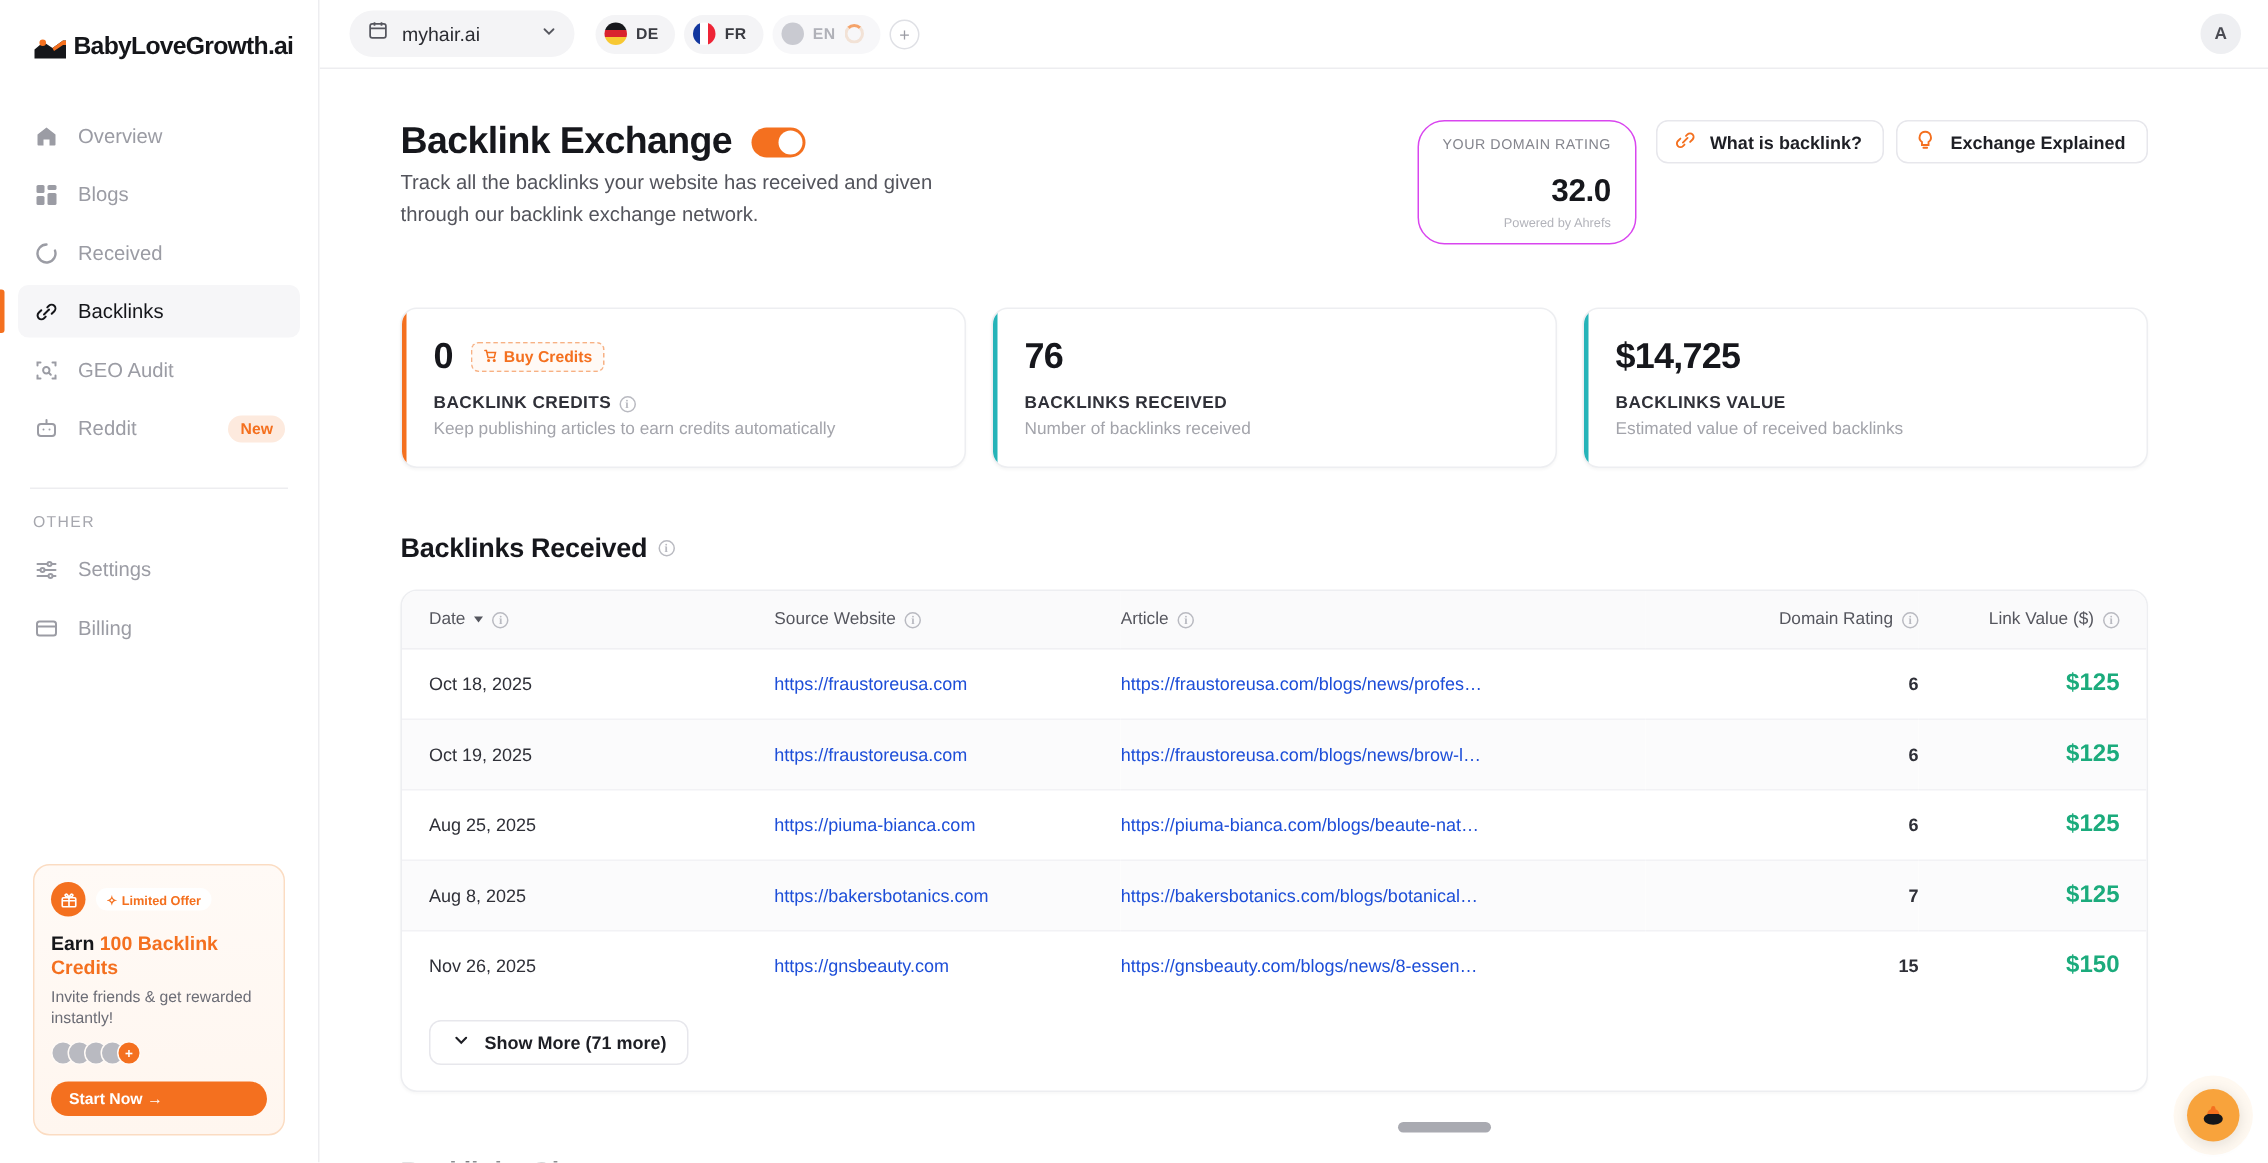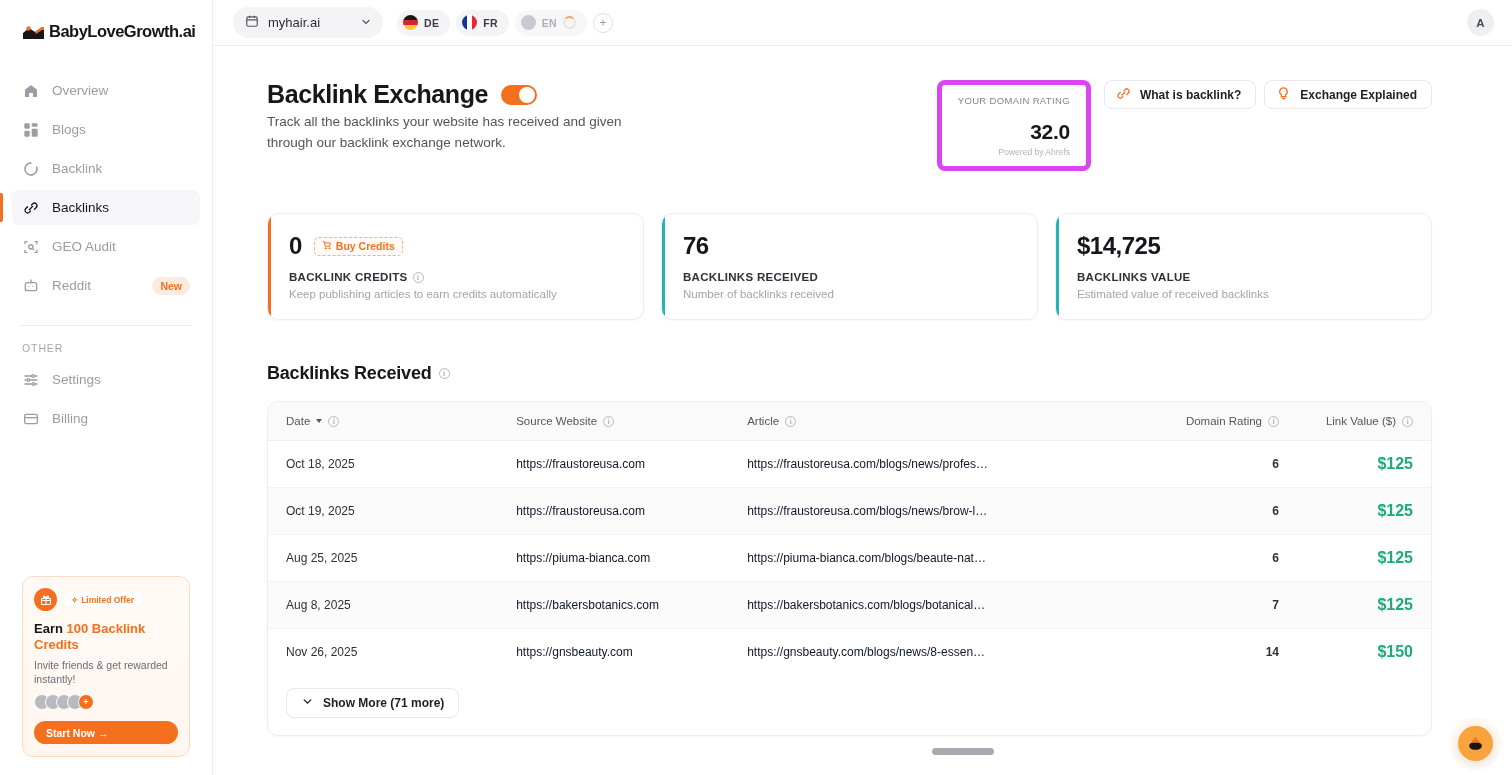--- a/index.html
+++ b/index.html
@@ -128,21 +128,21 @@
   .page-title { font-size: 25px; font-weight: 800; color: #16171c; letter-spacing: -0.4px; }
   .toggle {
     width: 36px; height: 20px; border-radius: 11px; background: #f4701f;
     position: relative; cursor: pointer;
   }
   .toggle .knob { position: absolute; right: 2px; top: 2px; width: 16px; height: 16px; border-radius: 50%; background: #fff; }
   .page-sub { margin-top: 3px; font-size: 13.5px; color: #53545c; line-height: 1.55; max-width: 385px; }
 
   .head-right { display: flex; align-items: flex-start; gap: 13px; }
   .dr-card {
-    border: 5px solid #d946ef; border-radius: 8px; background: #fff;
+    border: 1px solid #d946ef; border-radius: 18px; background: #fff;
     padding: 10px 16px 9px 16px; text-align: right; min-width: 102px;
   }
   .dr-label { font-size: 9.5px; letter-spacing: 0.35px; color: #84858d; font-weight: 500; }
   .dr-value { font-size: 21px; font-weight: 700; color: #16171c; margin-top: 14px; letter-spacing:-0.3px; }
   .dr-foot { font-size: 8.5px; color: #b2b3ba; margin-top: 3px; }
   .head-btns { display: flex; flex-direction: row; gap: 8px; }
   .hbtn {
     border: 1px solid #e7e7ec; border-radius: 8px; background: #fff;
     height: 29px; padding: 0 14px 0 11px; display: flex; align-items: center; gap: 9px;
     font-size: 12px; font-weight: 600; color: #1e1f25; cursor: pointer; white-space: nowrap;
@@ -187,21 +187,21 @@
     padding: 13px 0 13px 0; border-bottom: 1px solid #f0f0f3; white-space: nowrap;
   }
   .th-in { display: flex; align-items: center; gap: 6px; }
   .th-in.right { justify-content: flex-end; }
   td {
     font-size: 12px; color: #2f3038; padding: 14px 0; border-bottom: 1px solid #f2f2f5;
     white-space: nowrap; overflow: hidden; text-overflow: ellipsis;
   }
   tbody tr:nth-child(even) { background: #fbfbfc; }
   tbody tr:last-child td { border-bottom: none; }
-  .lnk { color: #0f172a; cursor: pointer; }
+  .lnk { color: #1d4ed8; cursor: pointer; }
   .num { text-align: right; font-weight: 700; font-size: 12px; }
   .money { text-align: right; font-weight: 700; color: #1bab7c; font-size: 16px; }
 
   
   .t-received col.c1 { width: 245px; }
   .t-received col.c2 { width: 228px; }
   .t-received col.c3 { width: 345px; }
   .t-received col.c4 { width: 180px; }
   .t-received col.c5 { width: 150px; }
   .pad-l { padding-left: 18px; }
@@ -273,21 +273,21 @@
             </svg>
         </span>
         <span>Blogs</span>
       </div>
       <div class="nav-item">
         <span class="ico">
           <svg width="16" height="16" viewBox="0 0 24 24" fill="none" stroke="#9b9ca4" stroke-width="2.4" stroke-linecap="round">
               <path d="M12 3a9 9 0 1 0 8.5 6.1"></path>
             </svg>
         </span>
-        <span>Backlink</span>
+        <span>Received</span>
       </div>
       <div class="nav-item active">
         <span class="ico">
           <svg width="16" height="16" viewBox="0 0 24 24" fill="none" stroke="#15161a" stroke-width="2" stroke-linecap="round">
               <path d="M9.5 14.5l5-5"></path>
               <path d="M12.8 7.4l1.6-1.6a3.8 3.8 0 0 1 5.4 5.4l-2.6 2.6"></path>
               <path d="M11.2 16.6l-1.6 1.6a3.8 3.8 0 0 1-5.4-5.4l2.6-2.6"></path>
             </svg>
         </span>
         <span>Backlinks</span>
@@ -571,21 +571,21 @@
                 <td class="pad-l">Aug 8, 2025</td>
                 <td class="lnk">https://bakersbotanics.com</td>
                 <td class="lnk">https://bakersbotanics.com/blogs/botanical…</td>
                 <td class="num">7</td>
                 <td class="money pad-r">$125</td>
               </tr>
               <tr>
                 <td class="pad-l">Nov 26, 2025</td>
                 <td class="lnk">https://gnsbeauty.com</td>
                 <td class="lnk">https://gnsbeauty.com/blogs/news/8-essen…</td>
-                <td class="num">14</td>
+                <td class="num">15</td>
                 <td class="money pad-r">$150</td>
               </tr>
             </tbody>
           </table>
           <div class="show-more-wrap">
             <div class="show-more">
               <span>
                 <svg width="13" height="13" viewBox="0 0 24 24" fill="none" stroke="#1e1f25" stroke-width="2.6" stroke-linecap="round">
                     <path d="M6 9l6 6 6-6"></path>
                   </svg>

